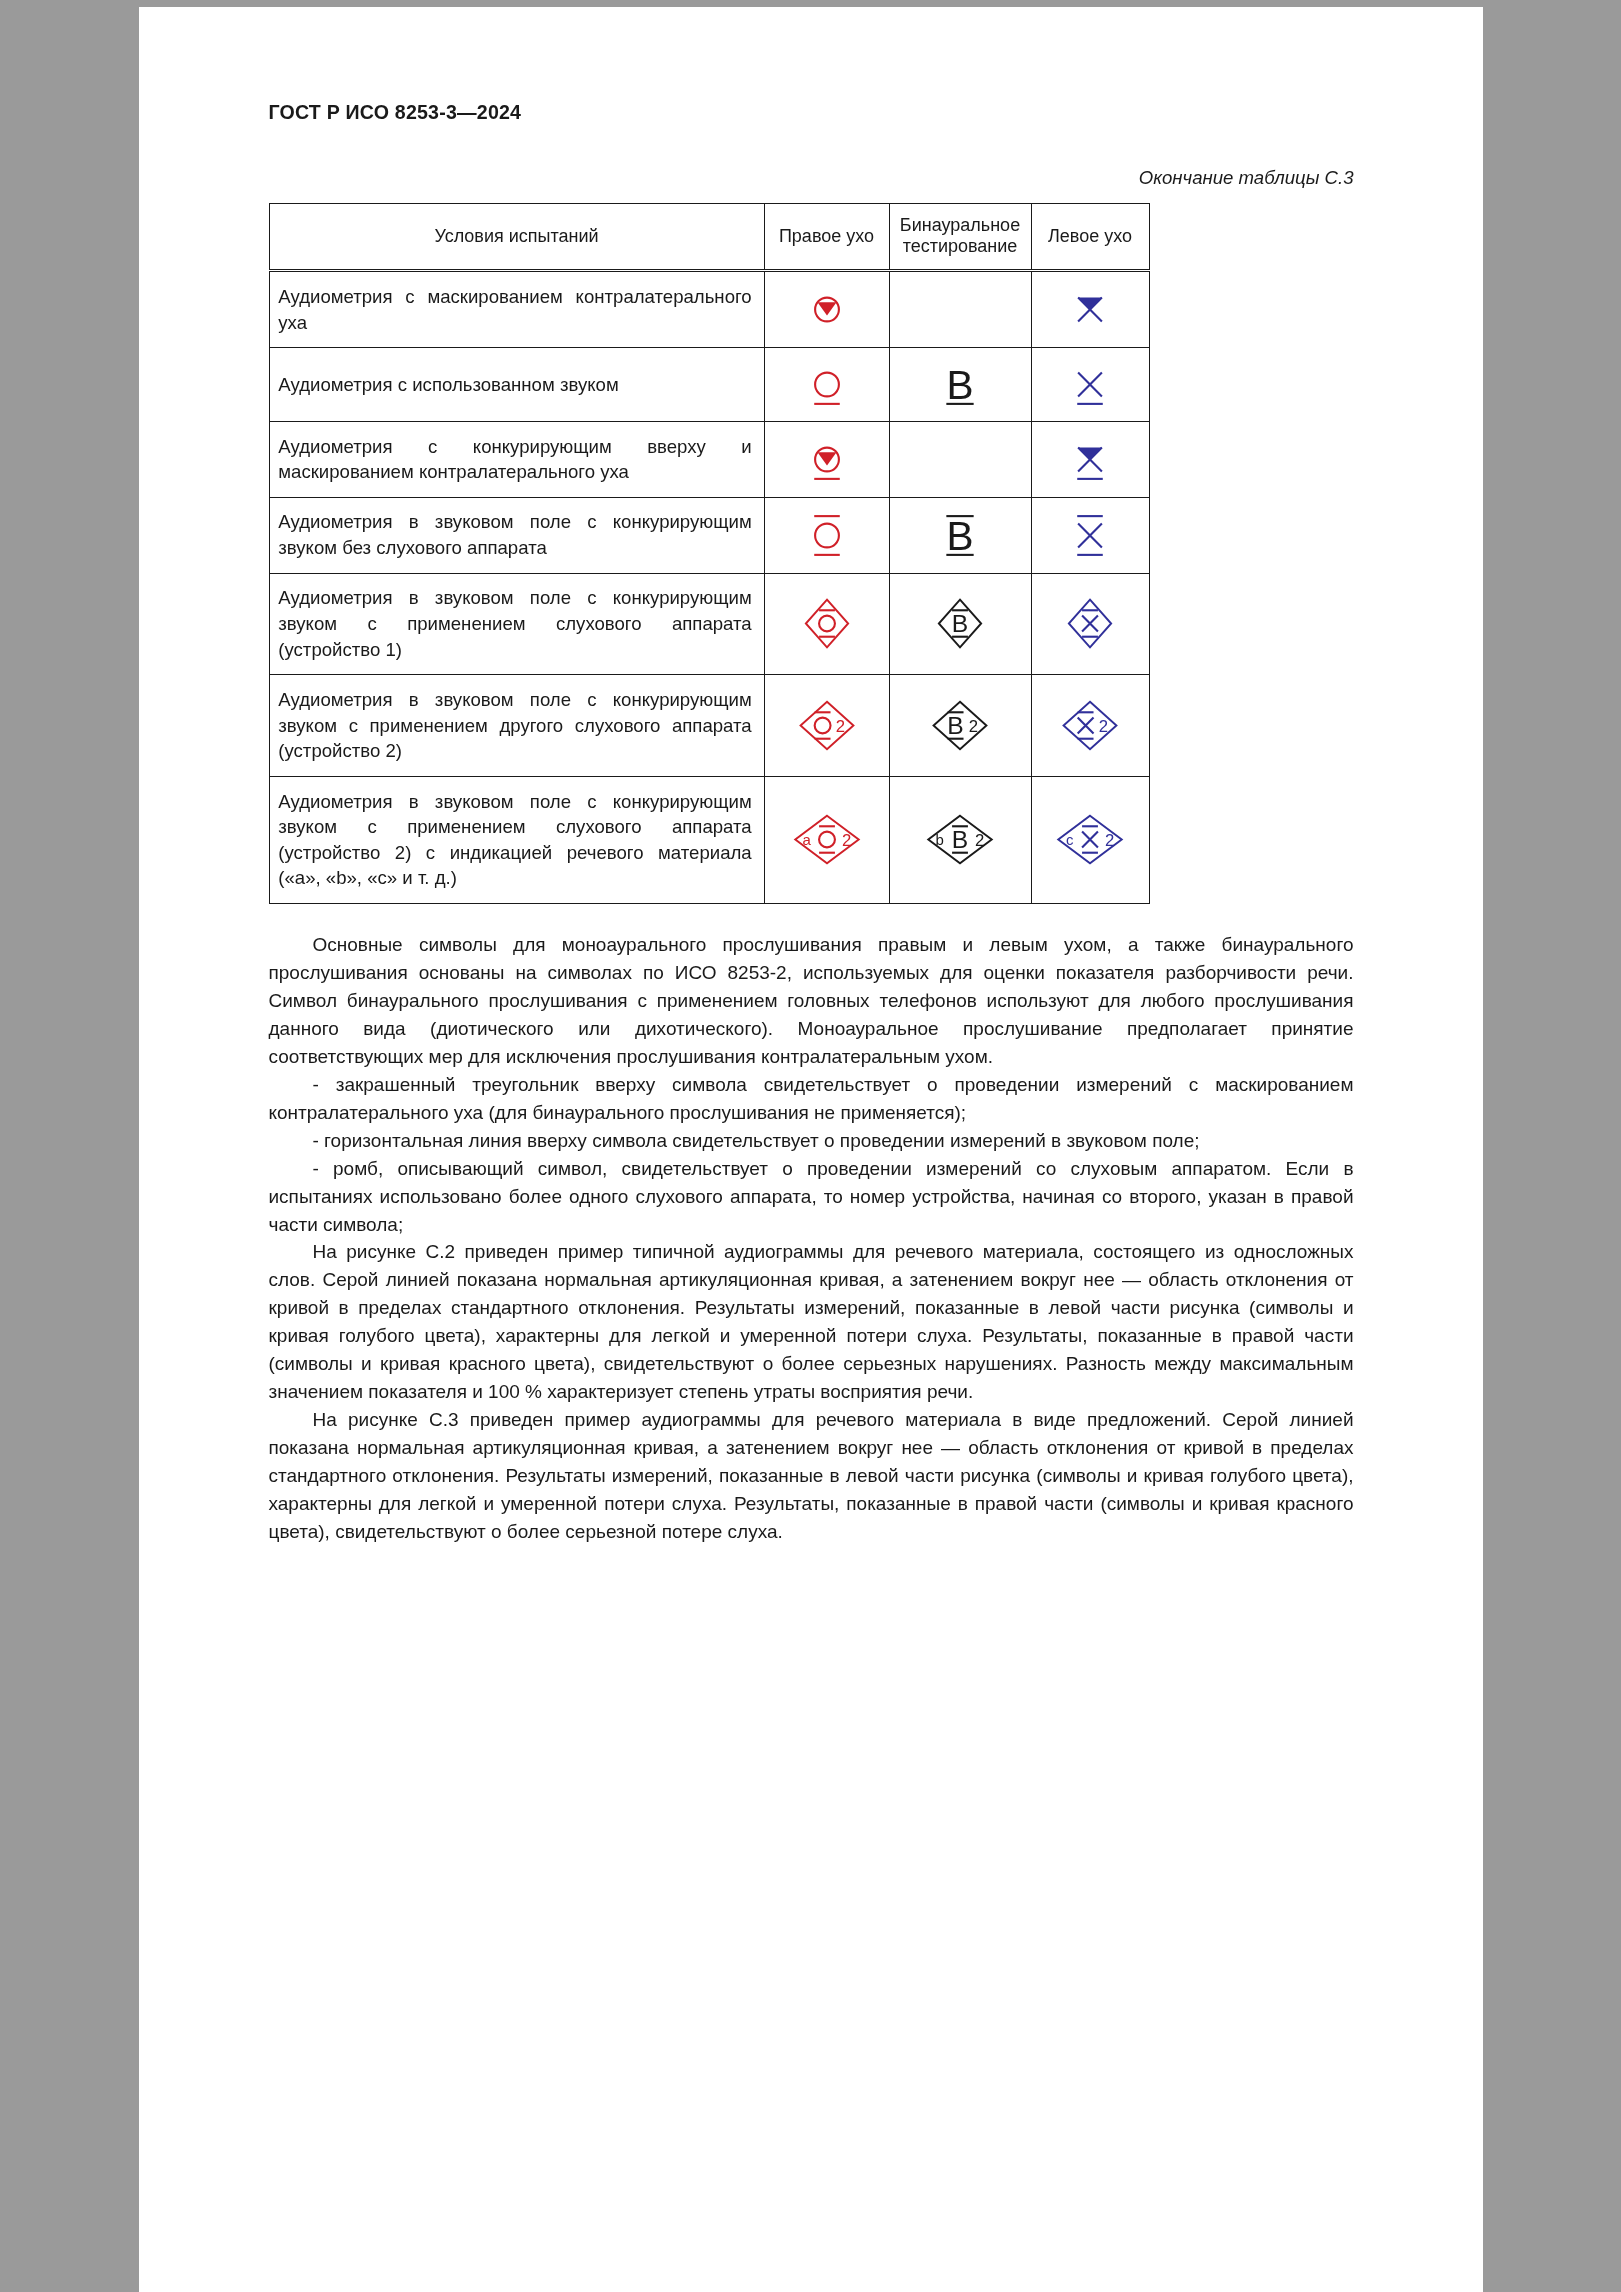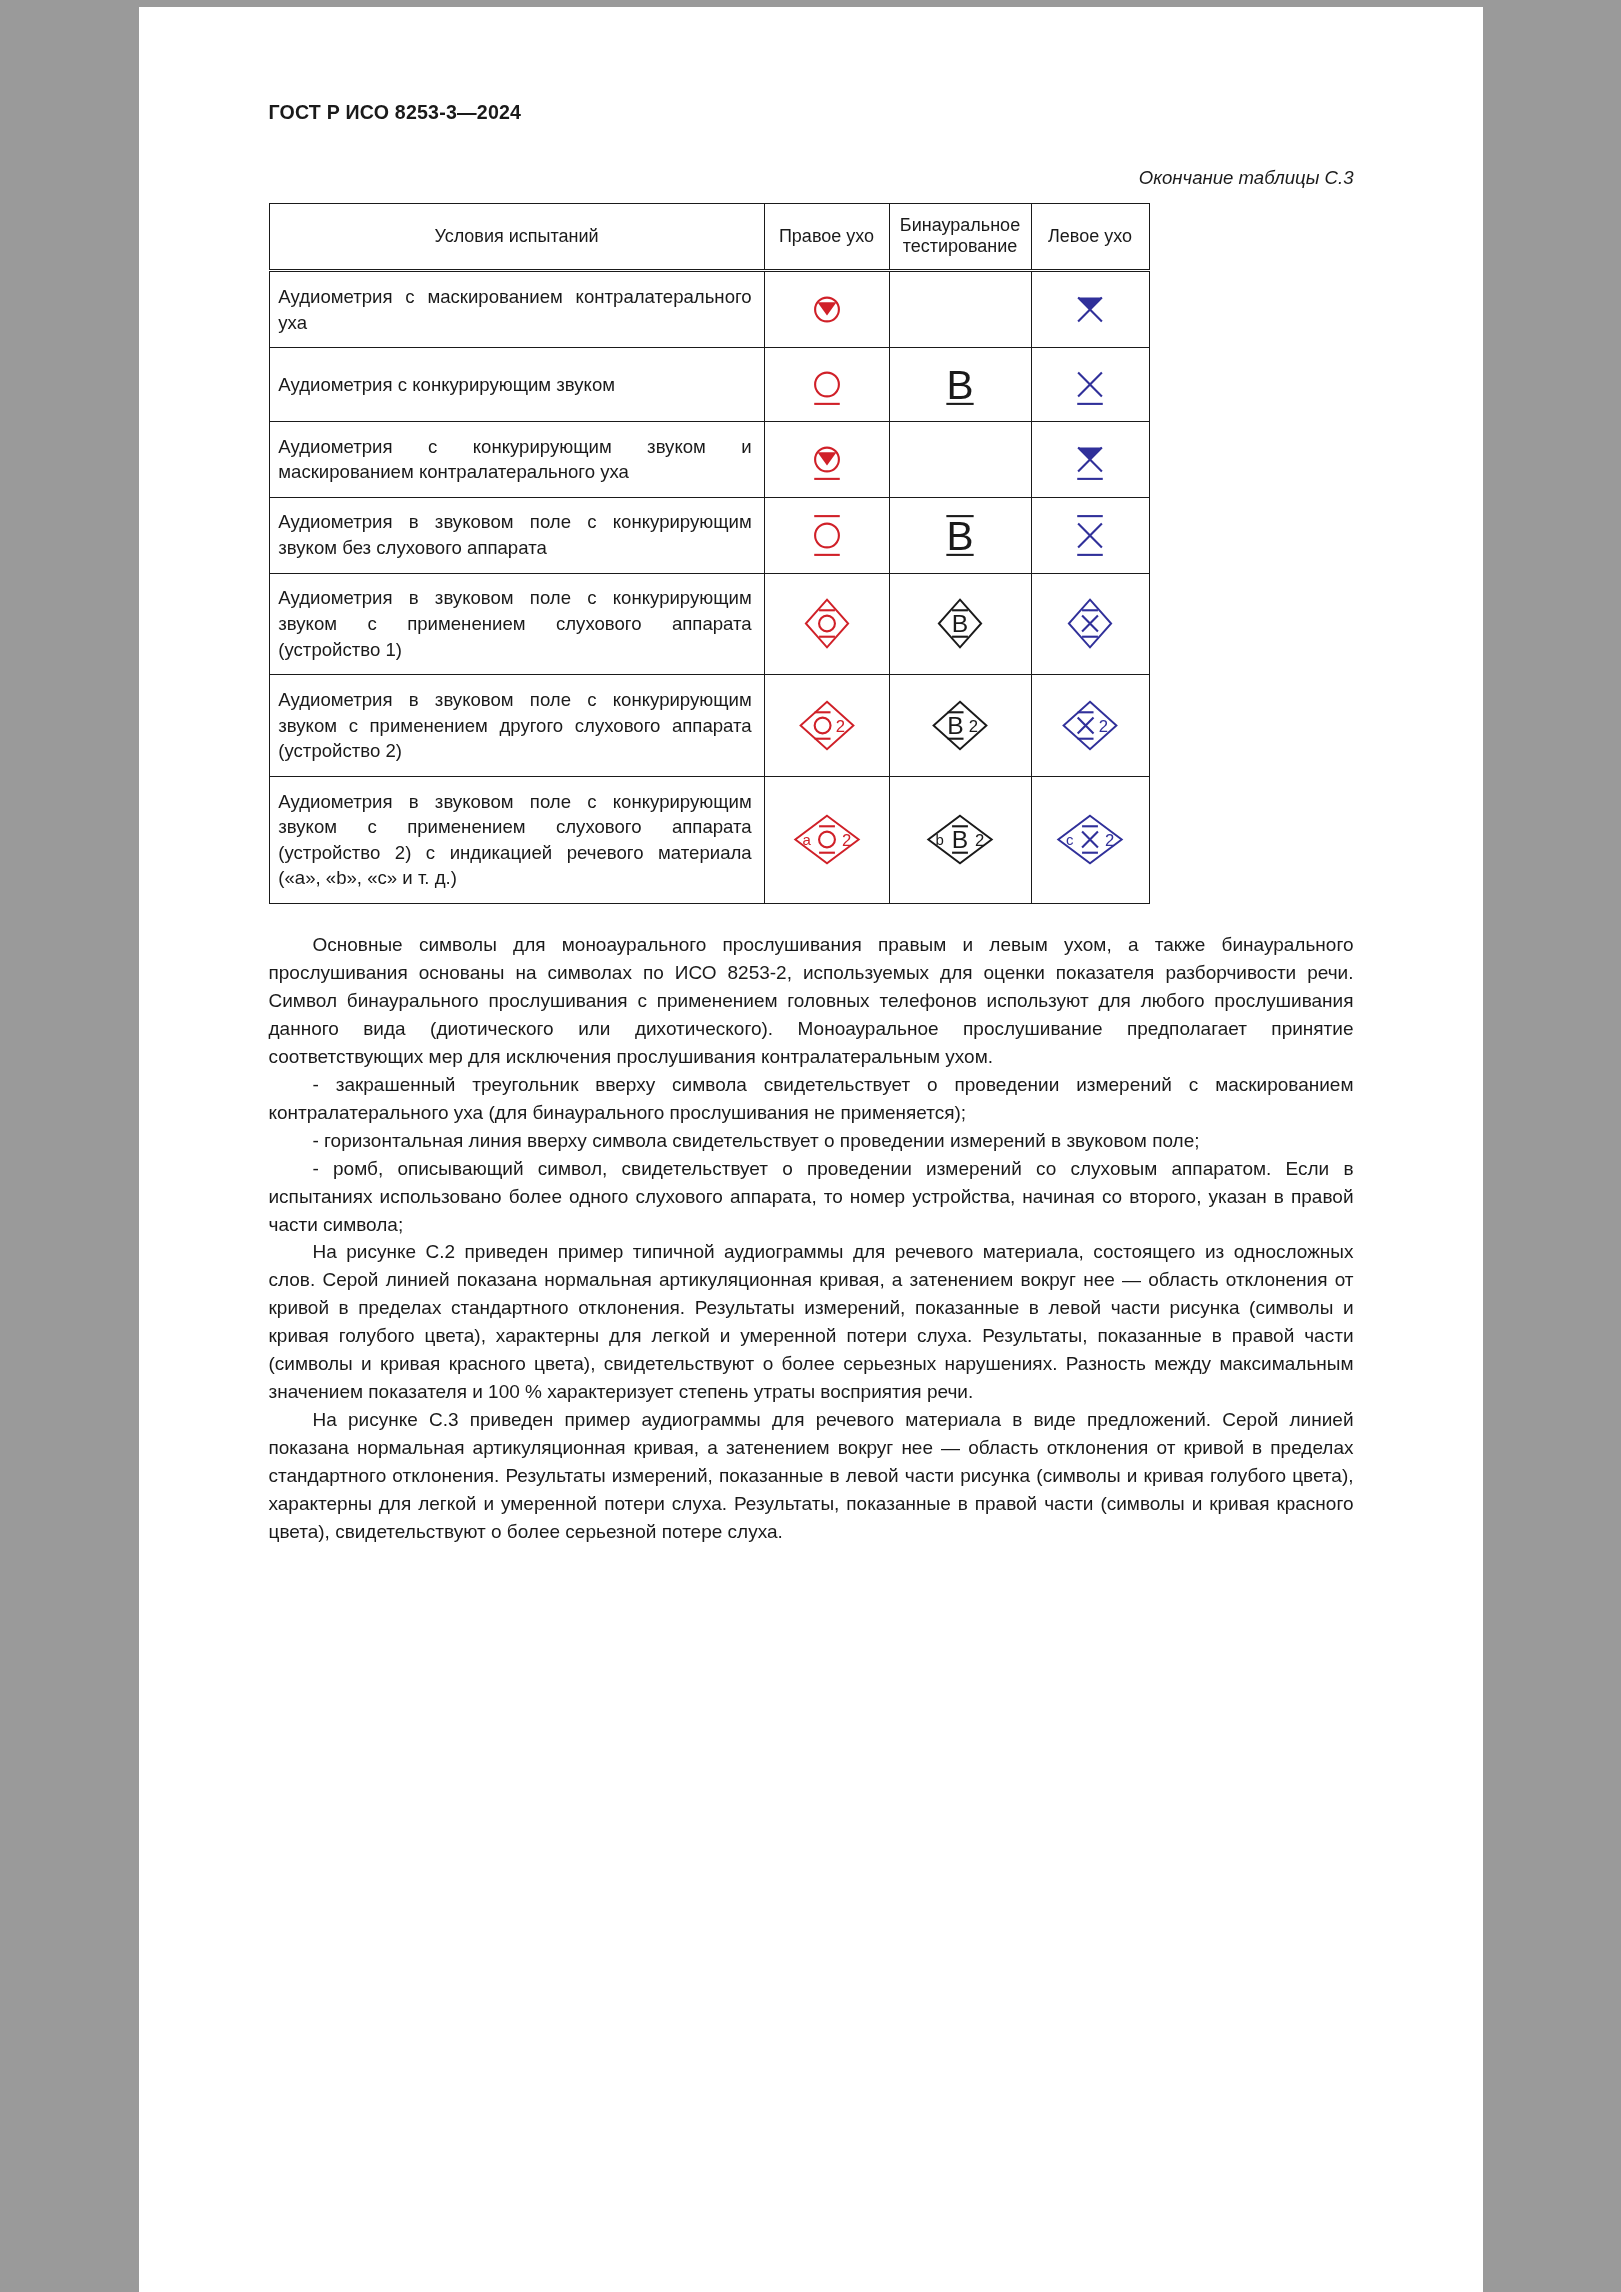--- a/index.html
+++ b/index.html
@@ -101,36 +101,36 @@
               <circle cx="42" cy="30" r="13.5" fill="none" stroke="#d02028" stroke-width="2.4"></circle>
               <path d="M 31.2 21.9 L 52.8 21.9 L 42 36.75 Z" fill="#d02028"></path>
             </svg></td>
           <td class="sym"></td>
           <td class="sym"><svg viewBox="0 0 84 60" width="74" height="53">
               <path d="M 28.5 16.5 L 55.5 43.5 M 55.5 16.5 L 28.5 43.5" stroke="#30309a" stroke-width="2.4" fill="none"></path>
               <path d="M 28.5 16.5 L 55.5 16.5 L 42 30 Z" fill="#30309a"></path>
             </svg></td>
         </tr>
         <tr>
-          <td class="cond">Аудиометрия с конкурирующим звуком</td>
+          <td class="cond">Аудиометрия с использованном звуком</td>
           <td class="sym"><svg viewBox="0 0 84 60" width="74" height="53">
               <circle cx="42" cy="30" r="13.5" fill="none" stroke="#d02028" stroke-width="2.4"></circle>
               <line x1="27.5" y1="52" x2="56.5" y2="52" stroke="#d02028" stroke-width="2.4"></line>
             </svg></td>
           <td class="sym"><svg viewBox="0 0 84 60" width="74" height="53">
               <text x="42" y="46.33" text-anchor="middle" font-size="46" font-family="Liberation Sans, sans-serif" fill="#1a1a1a">B</text>
               <line x1="26.5" y1="52" x2="57.5" y2="52" stroke="#1a1a1a" stroke-width="2.4"></line>
             </svg></td>
           <td class="sym"><svg viewBox="0 0 84 60" width="74" height="53">
               <path d="M 28.5 16.5 L 55.5 43.5 M 55.5 16.5 L 28.5 43.5" stroke="#30309a" stroke-width="2.4" fill="none"></path>
               <line x1="27.5" y1="52" x2="56.5" y2="52" stroke="#30309a" stroke-width="2.4"></line>
             </svg></td>
         </tr>
         <tr>
-          <td class="cond">Аудиометрия с конкурирующим звуком и маскированием контралатерального уха</td>
+          <td class="cond">Аудиометрия с конкурирующим вверху и маскированием контралатерального уха</td>
           <td class="sym"><svg viewBox="0 0 84 60" width="74" height="53">
               <circle cx="42" cy="30" r="13.5" fill="none" stroke="#d02028" stroke-width="2.4"></circle>
               <path d="M 31.2 21.9 L 52.8 21.9 L 42 36.75 Z" fill="#d02028"></path>
               <line x1="27.5" y1="52" x2="56.5" y2="52" stroke="#d02028" stroke-width="2.4"></line>
             </svg></td>
           <td class="sym"></td>
           <td class="sym"><svg viewBox="0 0 84 60" width="74" height="53">
               <path d="M 28.5 16.5 L 55.5 43.5 M 55.5 16.5 L 28.5 43.5" stroke="#30309a" stroke-width="2.4" fill="none"></path>
               <path d="M 28.5 16.5 L 55.5 16.5 L 42 30 Z" fill="#30309a"></path>
               <line x1="27.5" y1="52" x2="56.5" y2="52" stroke="#30309a" stroke-width="2.4"></line>

